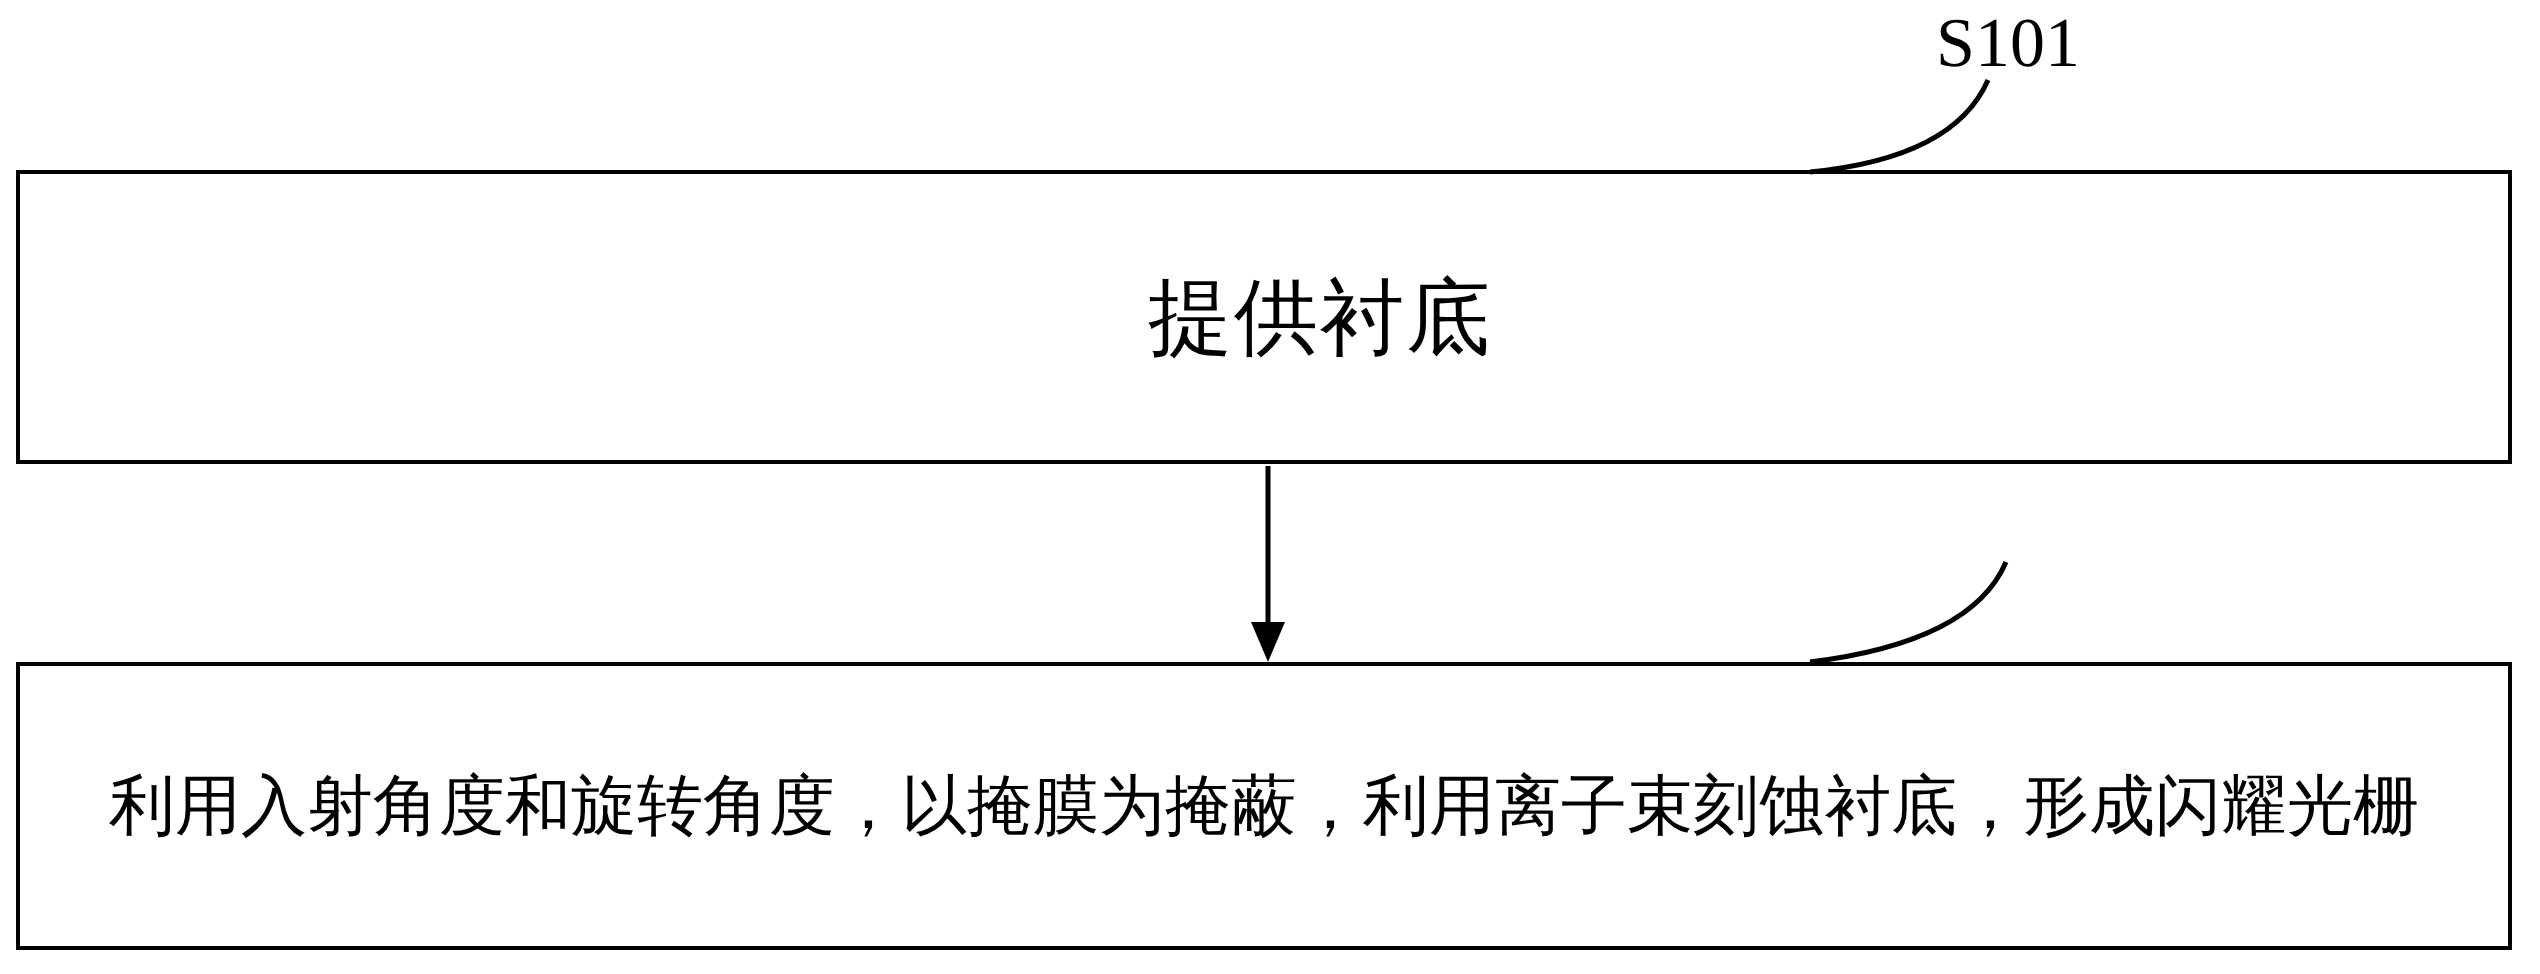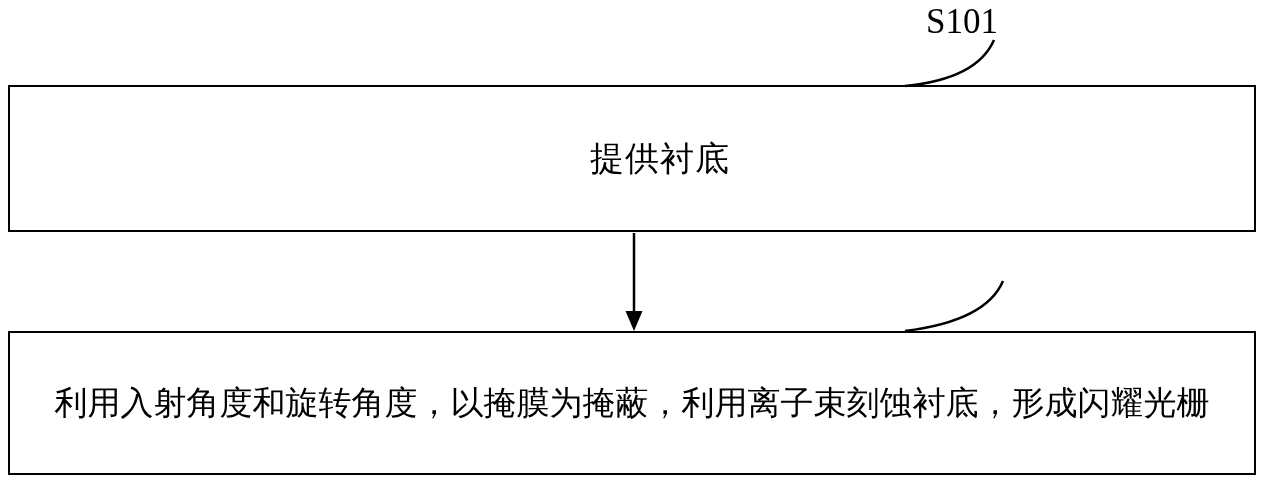--- a/index.html
+++ b/index.html
@@ -29,37 +29,38 @@
   }
   .step-box-1 {
     top: 85px;
     height: 147px;
   }
   .step-box-2 {
     top: 331px;
     height: 144px;
   }
   .step-text {
-    font-size: 34px;
+    font-size: 42px;
     letter-spacing: 1px;
     white-space: nowrap;
   }
   .step-text-1 {
     padding-left: 56px; 
   }
   .step-text-2 {
     font-size: 33px;
     letter-spacing: 0px;
   }
   .step-id {
     position: absolute;
-    left: 926px;
+    left: 950px;
     width: 90px;
     font-size: 35px;
     white-space: nowrap;
+    text-align: right;
   }
   .step-id-1 { top: 2px; }
   .step-id-2 { top: 240px; }
   .connector-layer {
     position: absolute;
     left: 0;
     top: 0;
     width: 1270px;
     height: 487px;
     pointer-events: none;

